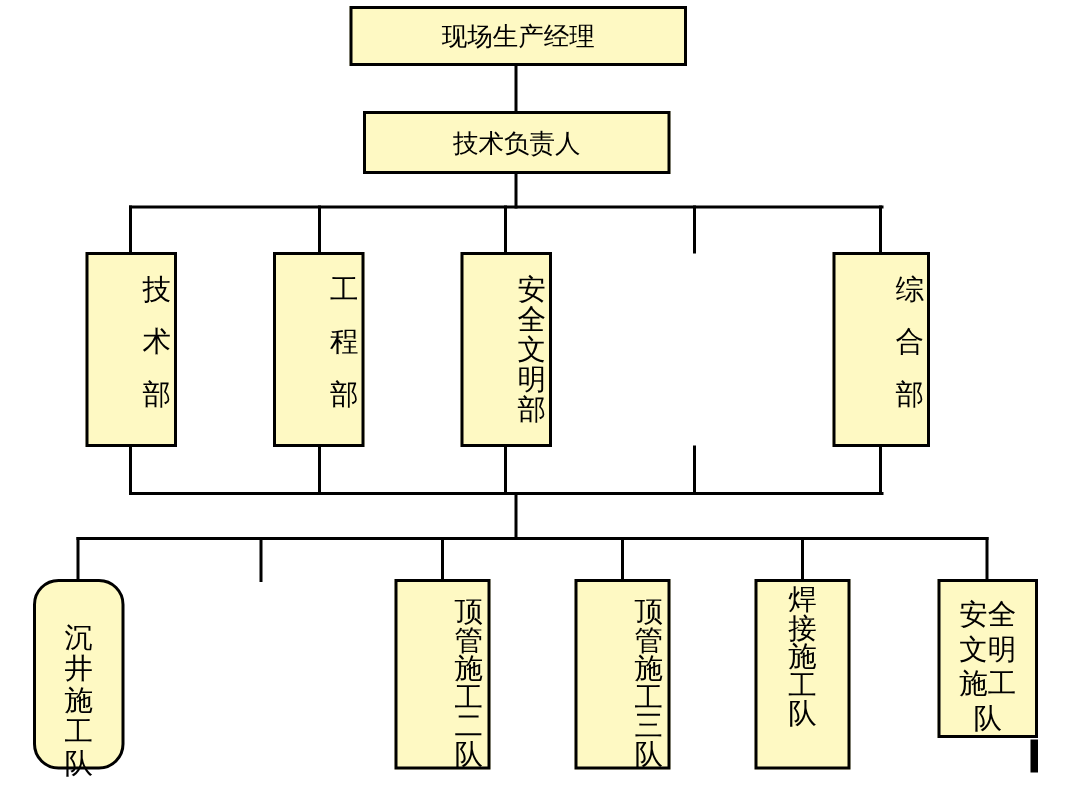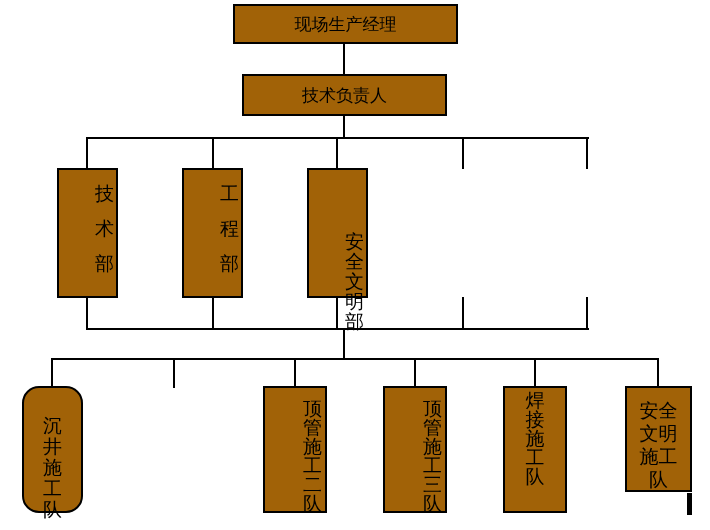--- a/index.html
+++ b/index.html
@@ -9,42 +9,42 @@
     height: 530px;
     background: #ffffff;
     color: #000000;
     font-family: "DejaVu Sans", sans-serif;
     overflow: hidden;
   }
   .box {
     position: absolute;
     box-sizing: border-box;
     border: 2px solid #000000;
-    background: #a16207;
+    background: #fef9c3;
   }
   .hlabel {
     display: flex;
     align-items: center;
     justify-content: center;
     width: 100%;
     height: 100%;
     font-size: 17px;
     letter-spacing: 0px;
     white-space: nowrap;
   }
   .vlabel {
     position: absolute;
     font-size: 19px;
     text-align: center;
     word-break: break-all;
     line-break: anywhere;
   }
   
   .v3  { width: 19px; line-height: 35px; right: 2px; top: 6px; }      
-  .v5d { width: 19px; line-height: 20px; right: 2px; top: 13px; margin-top: 48px; }     
+  .v5d { width: 19px; line-height: 20px; right: 2px; top: 13px; }     
   .v5c { width: 20px; line-height: 21px; left: 50%; transform: translateX(-50%); top: 27px; } 
   .v6r { width: 19px; line-height: 19px; right: 3px; top: 11px; }     
   .v5t { width: 20px; line-height: 19px; left: 50%; transform: translateX(-50%); top: 3px; font-family: Liberation Serif, serif; }  
   .w2  { width: 38px; line-height: 23px; left: 50%; transform: translateX(-50%); top: 11px; } 
   .line {
     position: absolute;
     background: #000000;
   }
   .artifact {
     position: absolute;
@@ -76,20 +76,23 @@
 
   <div class="box" style="left:57px; top:168px; width:61px; height:130px;">
     <div class="vlabel v3">技术部</div>
   </div>
   <div class="box" style="left:182px; top:168px; width:61px; height:130px;">
     <div class="vlabel v3">工程部</div>
   </div>
   <div class="box" style="left:307px; top:168px; width:61px; height:130px;">
     <div class="vlabel v5d">安全文明部</div>
   </div>
+  <div class="box" style="left:555px; top:168px; width:65px; height:130px;">
+    <div class="vlabel v3">综合部</div>
+  </div>
 
   <div class="line" style="left:86px;  top:297px; width:2px; height:33px;"></div>
   <div class="line" style="left:212px; top:297px; width:2px; height:33px;"></div>
   <div class="line" style="left:336px; top:297px; width:2px; height:33px;"></div>
   <div class="line" style="left:462px; top:297px; width:2px; height:33px;"></div>
   <div class="line" style="left:586px; top:297px; width:2px; height:33px;"></div>
   <div class="line" style="left:86px;  top:328px; width:503px; height:2px;"></div>
 
   <div class="line" style="left:343px; top:328px; width:2px; height:32px;"></div>
   <div class="line" style="left:51px;  top:358px; width:608px; height:2px;"></div>

